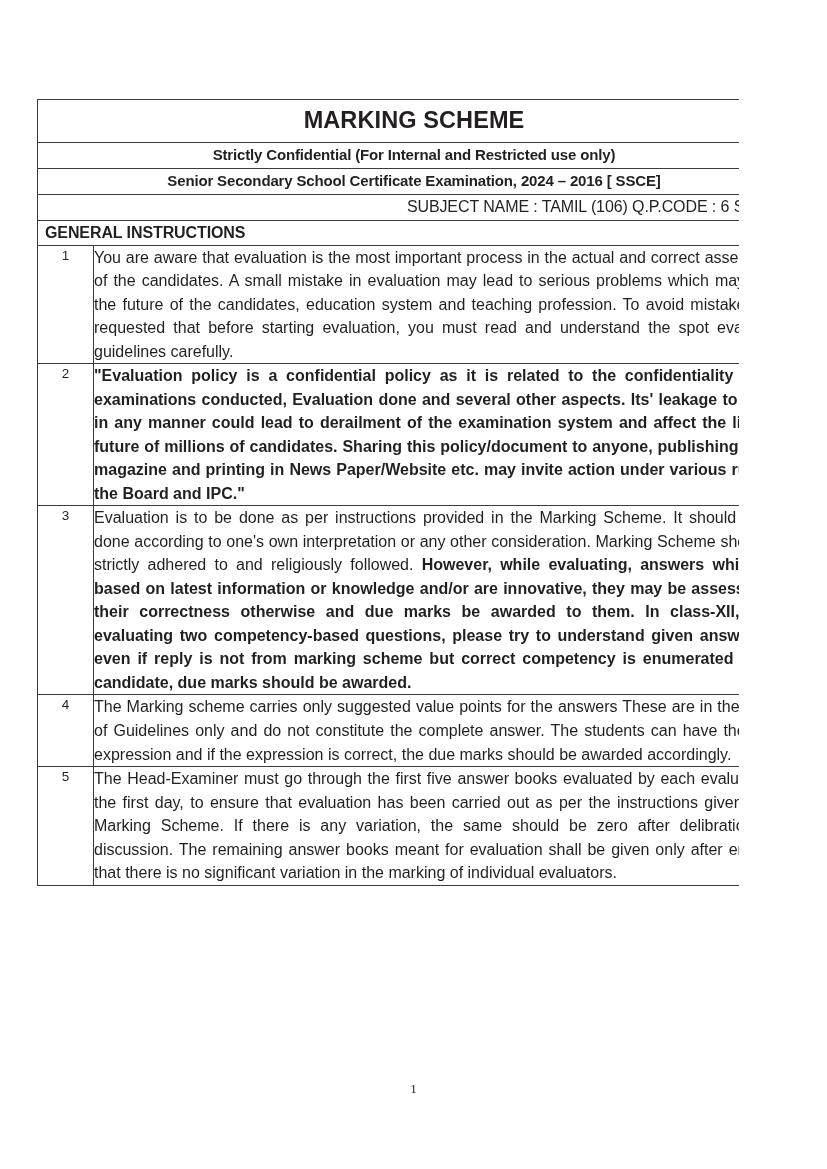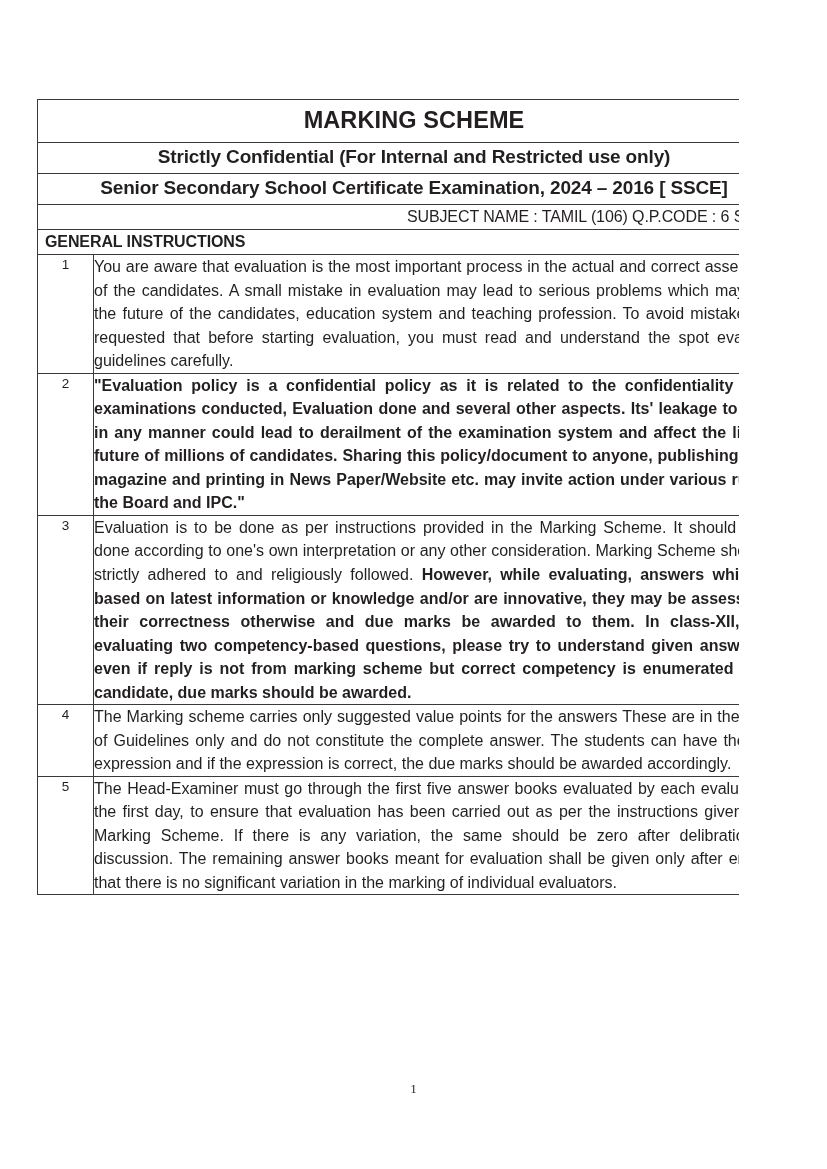--- a/index.html
+++ b/index.html
@@ -45,21 +45,21 @@
     text-align: center;
     font-weight: bold;
     font-size: 23.5px;
     letter-spacing: 0.1px;
     padding: 7px 4px 9px 4px;
     line-height: 1.12;
   }
   .row-sub td {
     text-align: center;
     font-weight: bold;
-    font-size: 19px;
+    font-size: 15px;
     padding: 3px 4px 4px 4px;
     line-height: 1.2;
     letter-spacing: -0.15px;
   }
   .row-subject td {
     text-align: right;
     font-weight: normal;
     font-size: 16px;
     padding: 2px 4px 3px 4px;
     line-height: 1.2;

